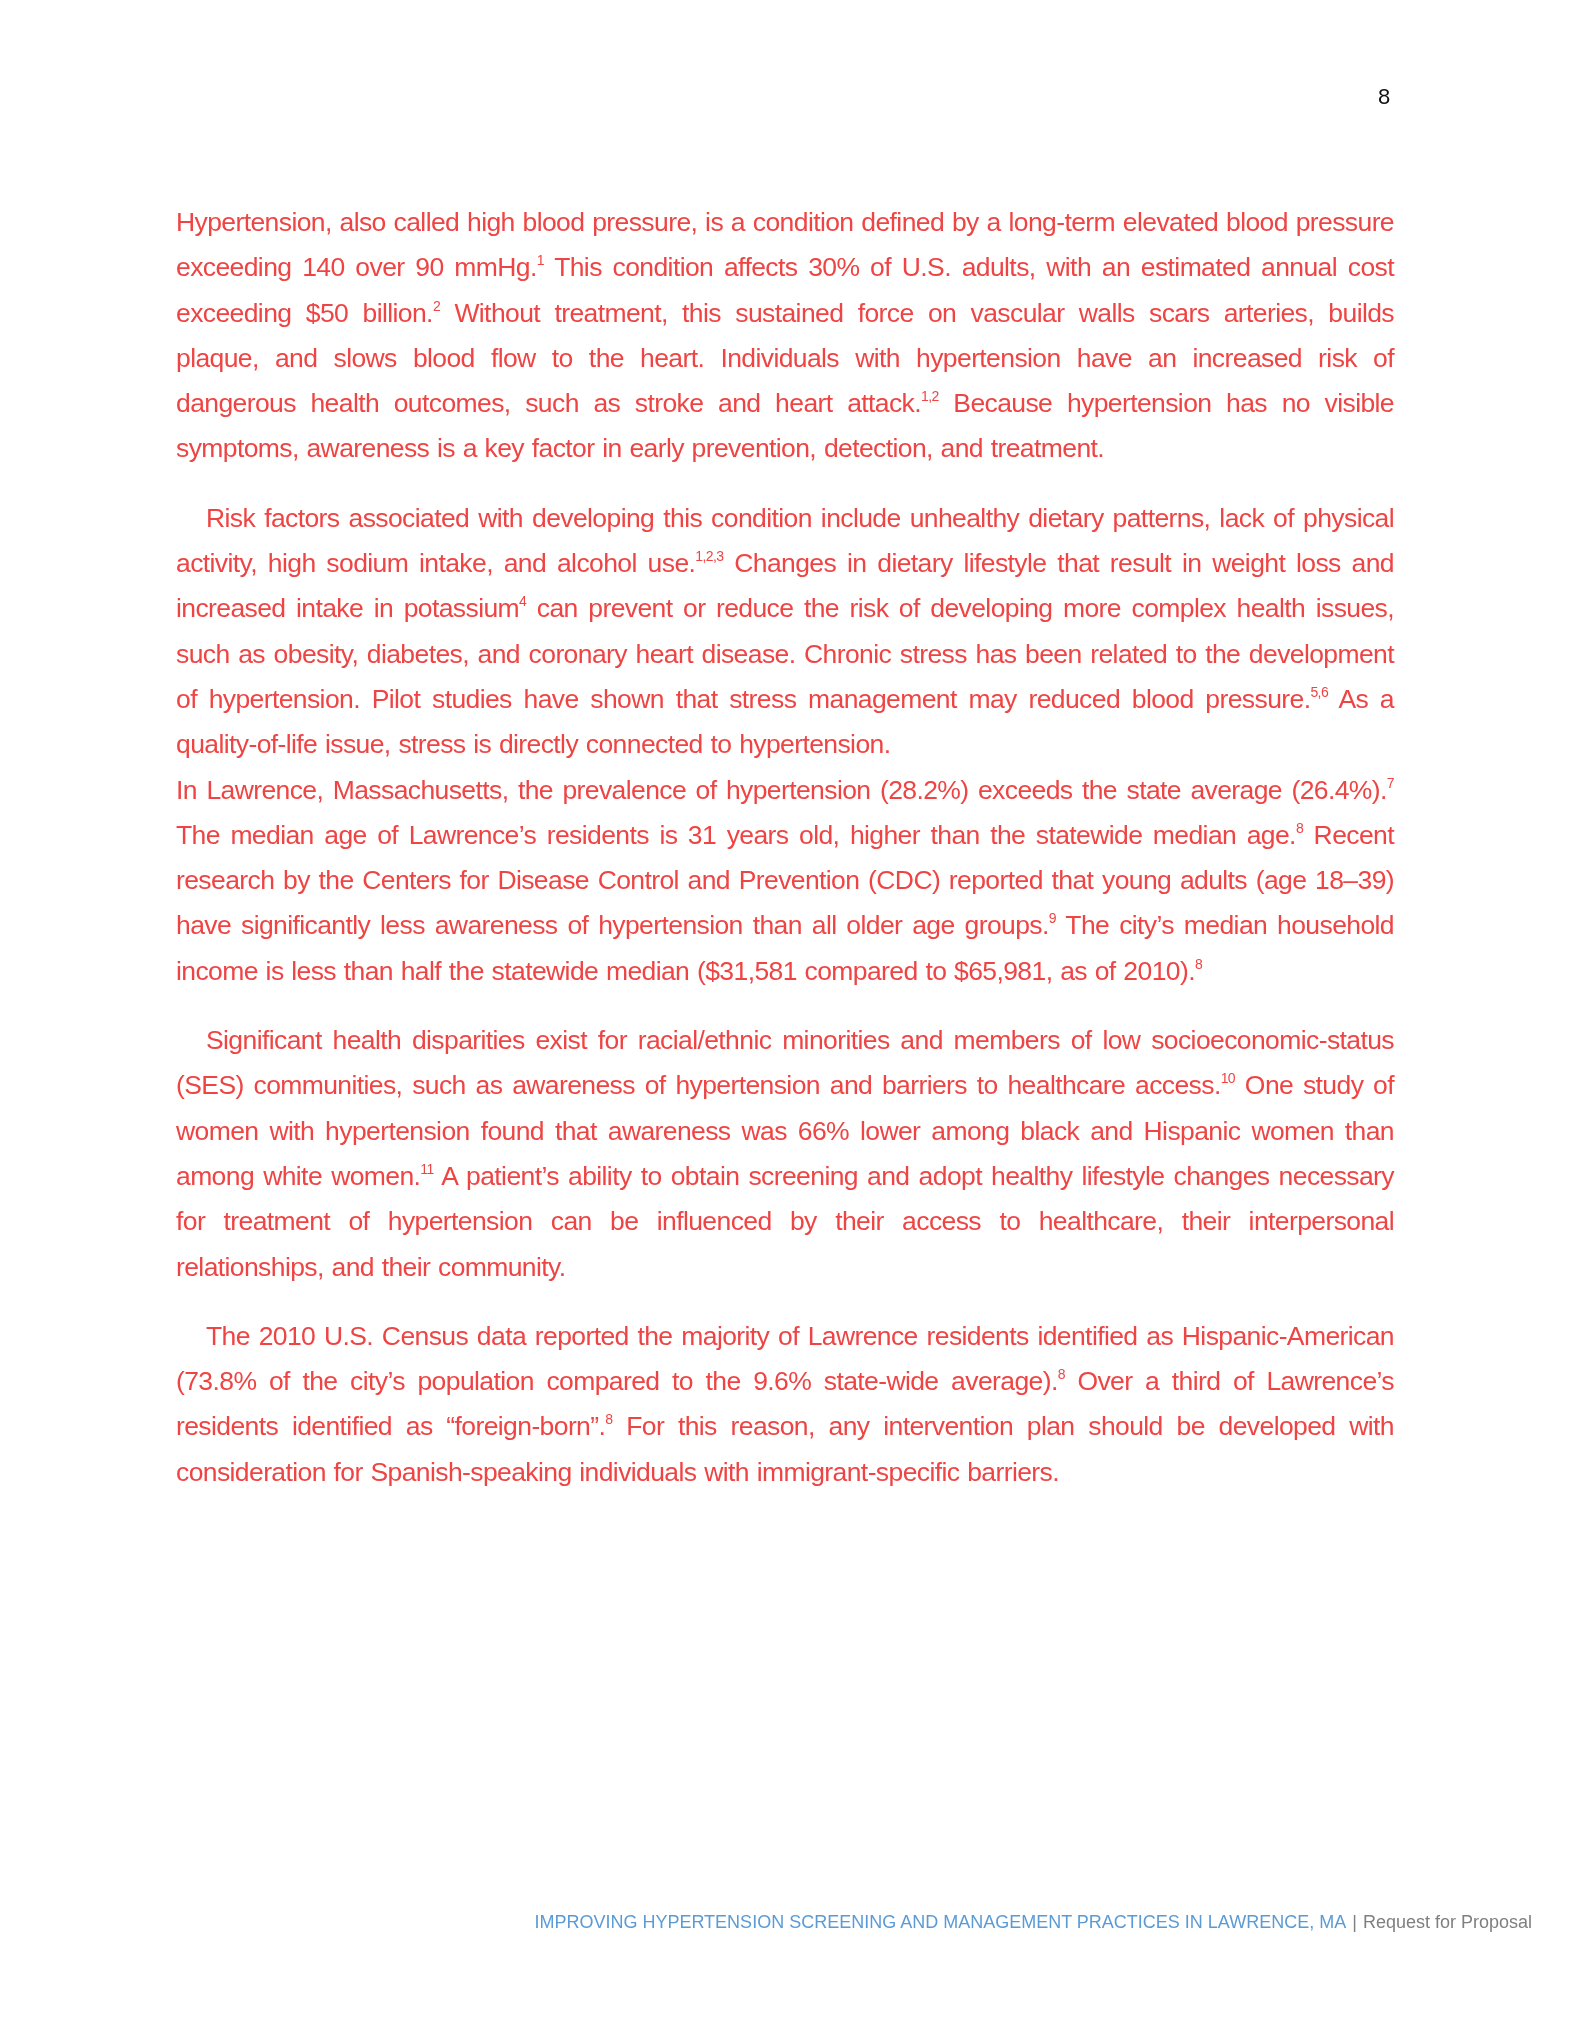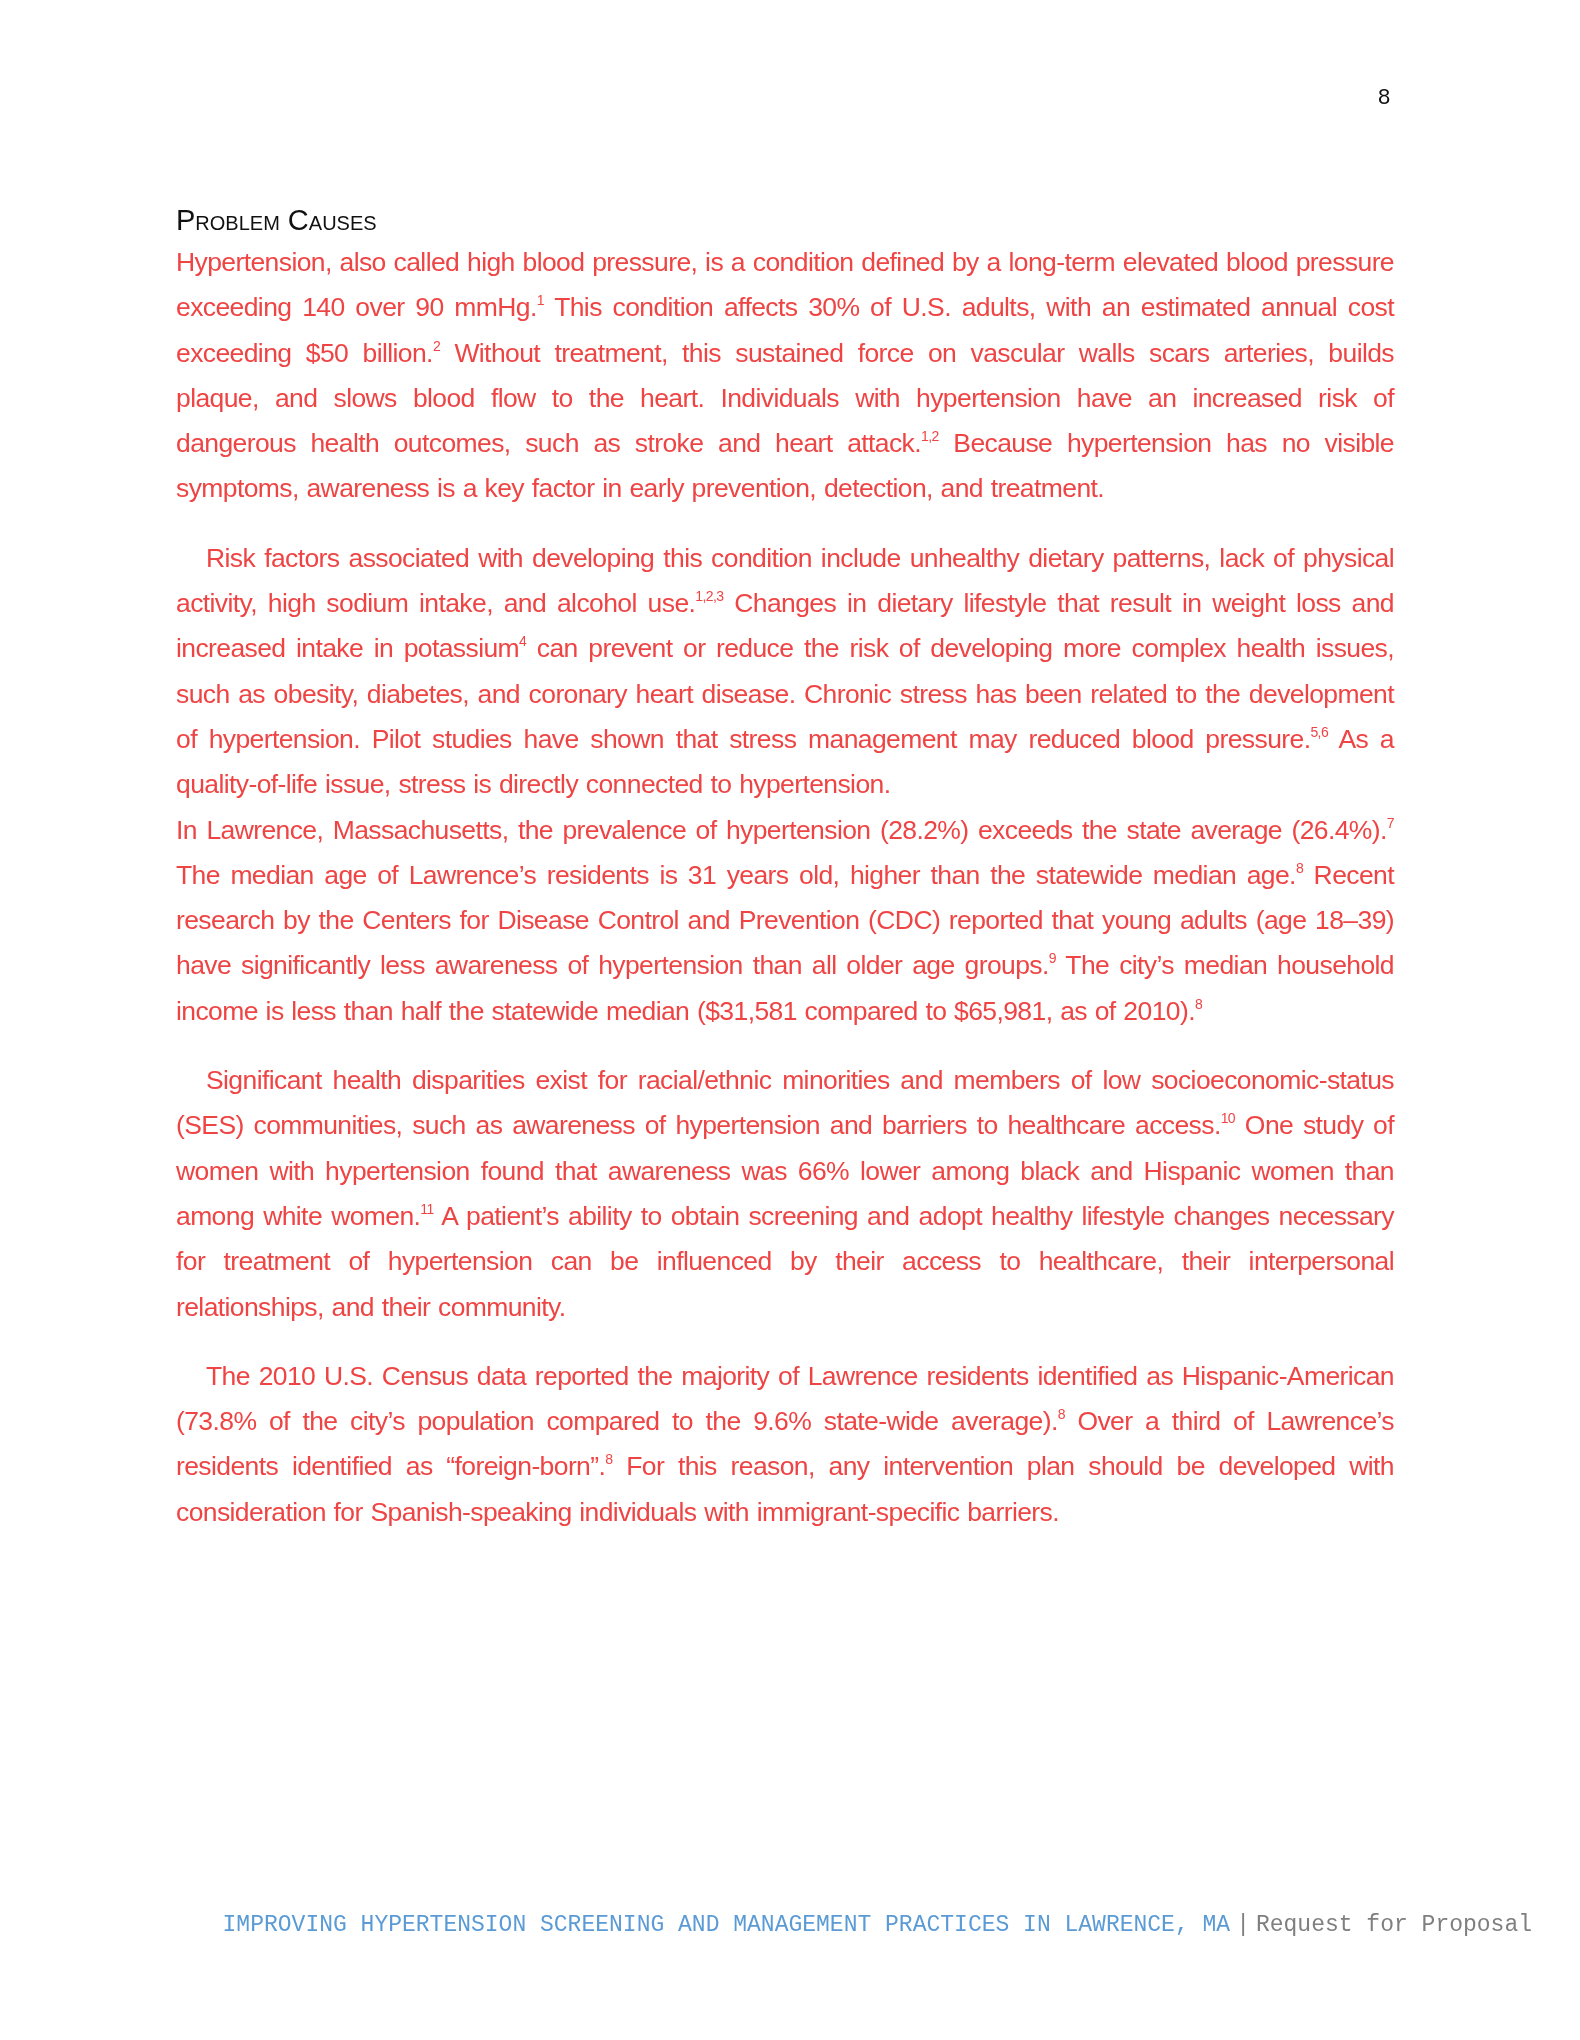--- a/index.html
+++ b/index.html
@@ -70,43 +70,42 @@
     }
     sup {
       font-size: 14px;
       line-height: 0;
       vertical-align: 11px;
     }
     .footer {
       position: absolute;
       top: 1912px;
       right: 48px;
-      font-size: 23px;
-      font-family: Liberation Mono, monospace;
+      font-size: 18px;
+      font-family: Liberation Sans, sans-serif;
       white-space: nowrap;
     }
     .footer .title {
       color: #5b9bd5;
     }
     .footer .sep {
       color: #7f7f7f;
       padding: 0 6px;
     }
     .footer .sub {
       color: #7f7f7f;
     }
   </style>
 </head>
 <body>
 
 <div class="page-number">8</div>
 
 <div class="content">
 
-  <h2 class="h2">Problem Causes</h2>
   <p class="body"><span>Hypertension, also called high blood pressure, is a condition defined by a long-term elevated blood pressure exceeding 140 over 90 mmHg.</span><sup>1</sup><span> This condition affects 30% of U.S. adults, with an estimated annual cost exceeding $50 billion.</span><sup>2</sup><span> Without treatment, this sustained force on vascular walls scars arteries, builds plaque, and slows blood flow to the heart. Individuals with hypertension have an increased risk of dangerous health outcomes, such as stroke and heart attack.</span><sup>1,2</sup><span> Because hypertension has no visible symptoms, awareness is a key factor in early prevention, detection, and treatment.</span></p>
   <p class="body indent gap"><span>Risk factors associated with developing this condition include unhealthy dietary patterns, lack of physical activity, high sodium intake, and alcohol use.</span><sup>1,2,3</sup><span> Changes in dietary lifestyle that result in weight loss and increased intake in potassium</span><sup>4</sup><span> can prevent or reduce the risk of developing more complex health issues, such as obesity, diabetes, and coronary heart disease. Chronic stress has been related to the development of hypertension. Pilot studies have shown that stress management may reduced blood pressure.</span><sup>5,6</sup><span> As a quality-of-life issue, stress is directly connected to hypertension.</span></p>
 
   <p class="body"><span>In Lawrence, Massachusetts, the prevalence of hypertension (28.2%) exceeds the state average (26.4%).</span><sup>7</sup><span> The median age of Lawrence’s residents is 31 years old, higher than the statewide median age.</span><sup>8</sup><span> Recent research by the Centers for Disease Control and Prevention (CDC) reported that young adults (age 18–39) have significantly less awareness of hypertension than all older age groups.</span><sup>9</sup><span> The city’s median household income is less than half the statewide median ($31,581 compared to $65,981, as of 2010).</span><sup>8</sup></p>
   <p class="body indent gap"><span>Significant health disparities exist for racial/ethnic minorities and members of low socioeconomic-status (SES) communities, such as awareness of hypertension and barriers to healthcare access.</span><sup>10</sup><span> One study of women with hypertension found that awareness was 66% lower among black and Hispanic women than among white women.</span><sup>11</sup><span> A patient’s ability to obtain screening and adopt healthy lifestyle changes necessary for treatment of hypertension can be influenced by their access to healthcare, their interpersonal relationships, and their community.</span></p>
   <p class="body indent gap"><span>The 2010 U.S. Census data reported the majority of Lawrence residents identified as Hispanic-American (73.8% of the city’s population compared to the 9.6% state-wide average).</span><sup>8</sup><span> Over a third of Lawrence’s residents identified as “foreign-born”.</span><sup>8</sup><span> For this reason, any intervention plan should be developed with consideration for Spanish-speaking individuals with immigrant-specific barriers.</span></p>
 </div>
 
 <div class="footer">
   <span class="title">IMPROVING HYPERTENSION SCREENING AND MANAGEMENT PRACTICES IN LAWRENCE, MA</span><span class="sep">|</span><span class="sub">Request for Proposal</span>

